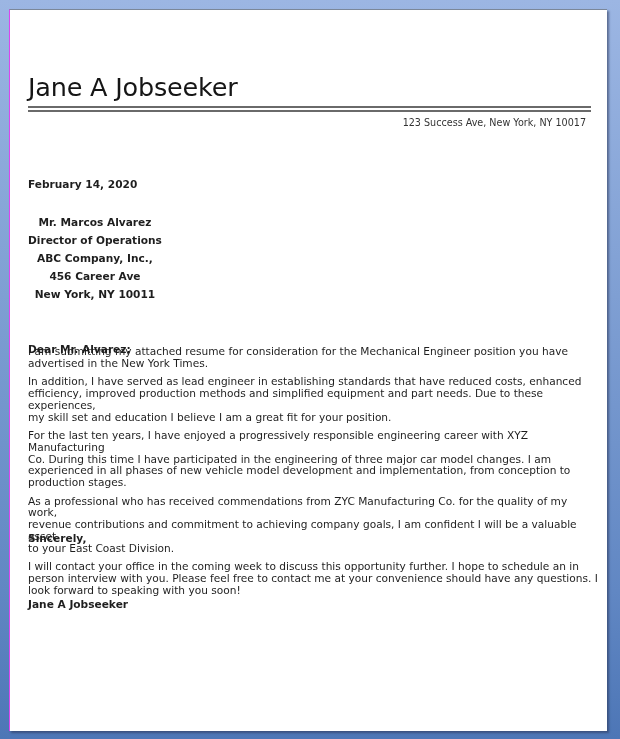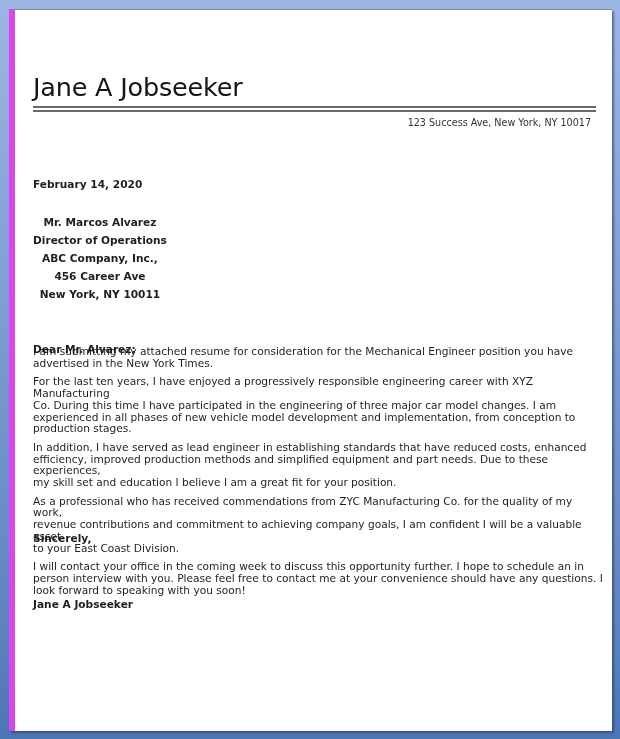--- a/index.html
+++ b/index.html
@@ -15,21 +15,21 @@
       font-family: "DejaVu Sans", sans-serif;
     }
     .page {
       position: absolute;
       left: 9px;
       top: 9px;
       width: 597px;
       height: 721px;
       background: #ffffff;
       border-top: 1px solid #7b8799;
-      border-left: 6px solid #d946ef;
+      border-left: 1px solid #d946ef;
       box-shadow: 2px 2px 2px rgba(40, 50, 80, 0.55);
     }
     .name {
       position: absolute;
       left: 18px;
       top: 62px;
       font-family: "DejaVu Sans", sans-serif;
       font-size: 25.5px;
       color: #151515;
       letter-spacing: -0.2px;
@@ -115,27 +115,27 @@
     <div>ABC Company, Inc.,</div>
     <div>456 Career Ave</div>
     <div>New York, NY 10011</div>
   </div>
 
   <div class="block salutation">Dear Mr. Alvarez:</div>
 
   <div class="body-text">
     <p>I am submitting my attached resume for consideration for the Mechanical Engineer position you have
 advertised in the New York Times.</p>
+    <p>In addition, I have served as lead engineer in establishing standards that have reduced costs, enhanced
+efficiency, improved production methods and simplified equipment and part needs.  Due to these experiences,
+my skill set and education I believe I am a great fit for your position.</p>
     <p>For the last ten years, I have enjoyed a progressively responsible engineering career with XYZ Manufacturing
 Co.  During this time I have participated in the engineering of three major car model changes. I am
 experienced in all phases of new vehicle model development and implementation, from conception to
 production stages.</p>
-    <p>In addition, I have served as lead engineer in establishing standards that have reduced costs, enhanced
-efficiency, improved production methods and simplified equipment and part needs.  Due to these experiences,
-my skill set and education I believe I am a great fit for your position.</p>
     <p>As a professional who has received commendations from ZYC Manufacturing Co. for the quality of my work,
 revenue contributions and commitment to achieving company goals, I am confident I will be a valuable asset
 to your East Coast Division.</p>
     <p>I will contact your office in the coming week to discuss this opportunity further.  I hope to schedule an in
 person interview with you.  Please feel free to contact me at your convenience should have any questions. I
 look forward to speaking with you soon!</p>
   </div>
 
   <div class="block closing">Sincerely,</div>
 

